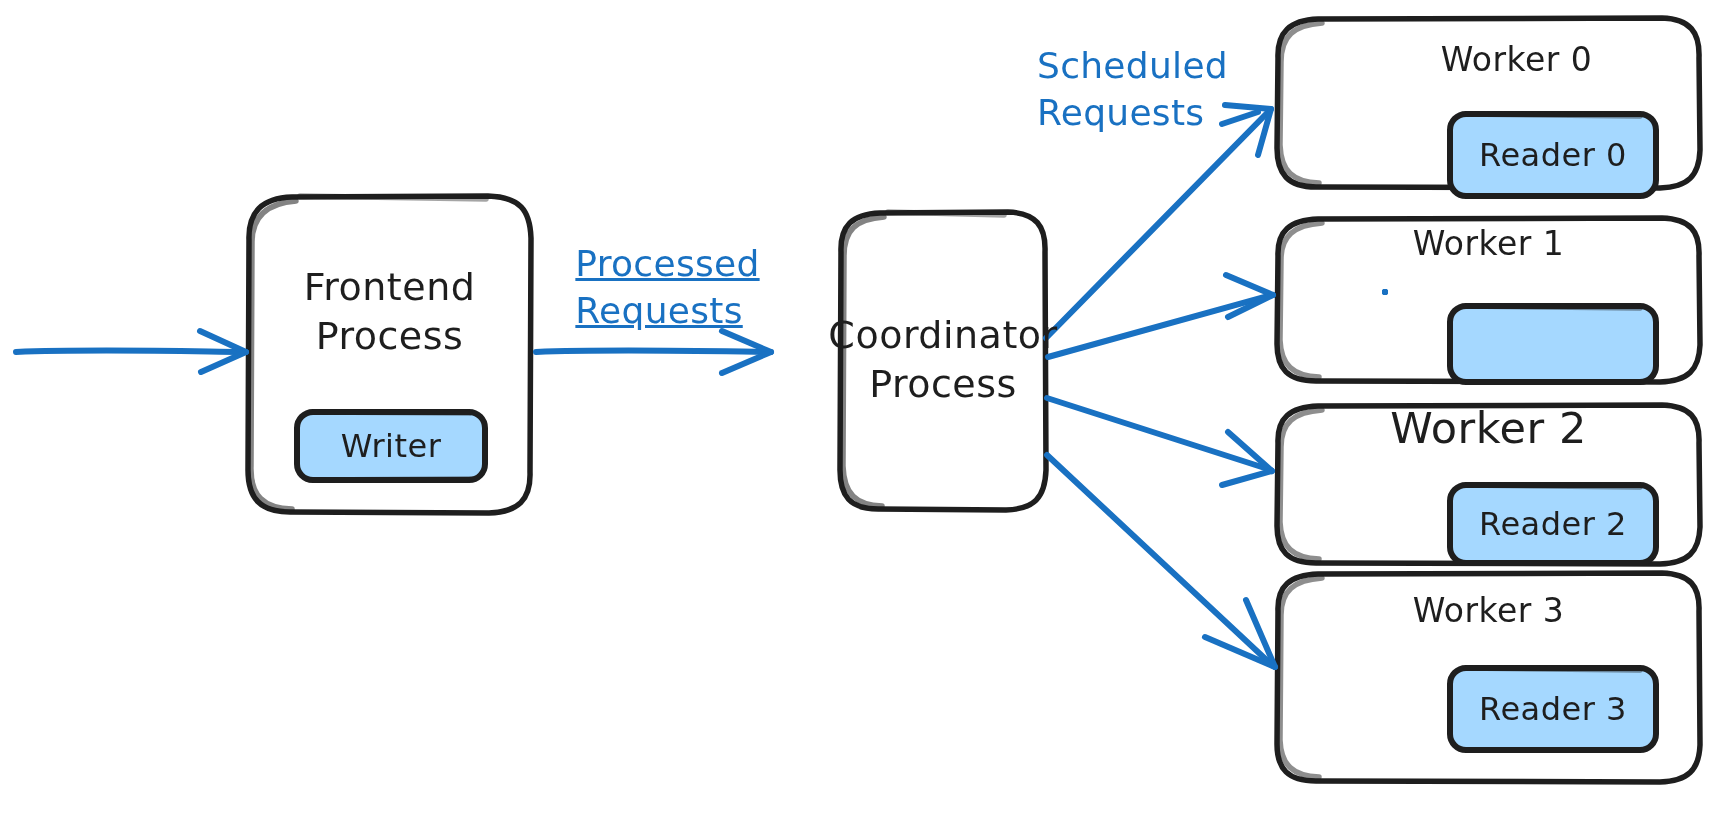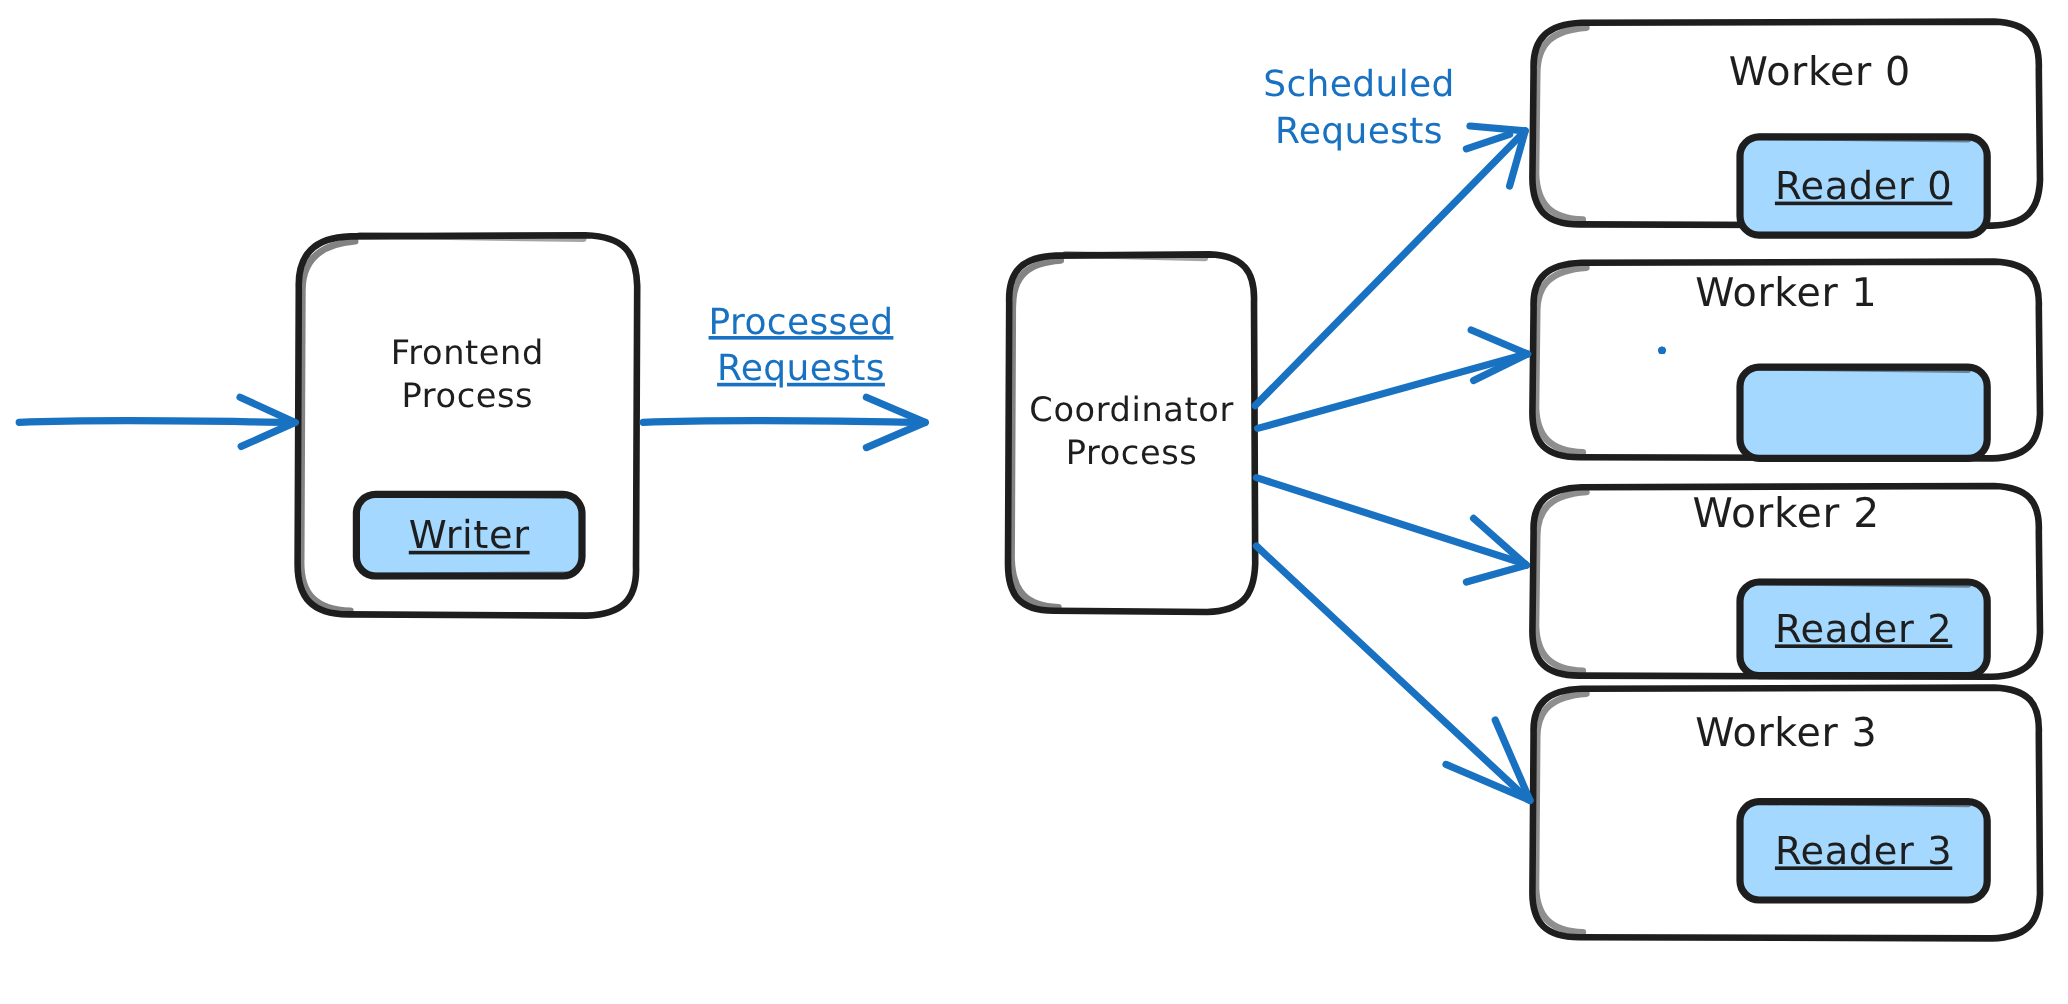--- a/index.html
+++ b/index.html
@@ -27,48 +27,46 @@
     pointer-events: none;
   }
   .node-label {
     position: absolute;
     display: flex;
     align-items: center;
     justify-content: center;
     text-align: center;
     color: #1e1e1e;
     font-family: "DejaVu Sans", sans-serif;
-    font-size: 28px;
+    font-size: 38px;
     line-height: 1.28;
     letter-spacing: 0.5px;
     white-space: pre-line;
     pointer-events: none;
   }
   .inner-label {
     position: absolute;
     display: flex;
     align-items: center;
     justify-content: center;
     text-align: center;
     color: #1e1e1e;
     font-family: "DejaVu Sans", sans-serif;
     font-size: 32px;
     letter-spacing: 0.5px;
     pointer-events: none;
-    text-decoration: underline;
   }
   .edge-label {
     position: absolute;
     display: flex;
     align-items: center;
     justify-content: center;
-    text-align: center;
     color: #1971c2;
     font-family: "DejaVu Sans", sans-serif;
-    font-size: 30px;
+    font-size: 36px;
     line-height: 1.3;
     letter-spacing: 0.3px;
     white-space: pre-line;
     pointer-events: none;
   }
   .hit {
     position: absolute;
     background: transparent;
   }
 </style>
@@ -198,21 +196,21 @@
   <div class="inner-label" style="left:297px; top:412px; width:188px; height:68px;">Writer</div>
 
   <div class="node-label" style="left:840px; top:300px; width:206px; height:120px;">Coordinator
 Process</div>
 
   <div class="node-label" style="left:1277px; top:36px; width:423px; height:48px; font-size:33px;padding-left:28px;">Worker 0</div>
   <div class="inner-label" style="left:1450px; top:114px; width:206px; height:82px;">Reader 0</div>
 
   <div class="node-label" style="left:1277px; top:220px; width:423px; height:48px; font-size:33px;">Worker 1</div>
 
-  <div class="node-label" style="left:1277px; top:405px; width:423px; height:48px; font-size:34px;">Worker 2</div>
+  <div class="node-label" style="left:1277px; top:405px; width:423px; height:48px; font-size:43px;">Worker 2</div>
   <div class="inner-label" style="left:1450px; top:485px; width:206px; height:78px;">Reader 2</div>
 
   <div class="node-label" style="left:1277px; top:587px; width:423px; height:48px; font-size:33px;">Worker 3</div>
   <div class="inner-label" style="left:1450px; top:668px; width:206px; height:82px;">Reader 3</div>
 
 
   <div class="edge-label" style="left:560px; top:243px; width:215px; height:90px;text-decoration:underline;">Processed
 Requests</div>
 
   <div class="edge-label" style="left:1030px; top:45px; width:205px; height:90px;">Scheduled

